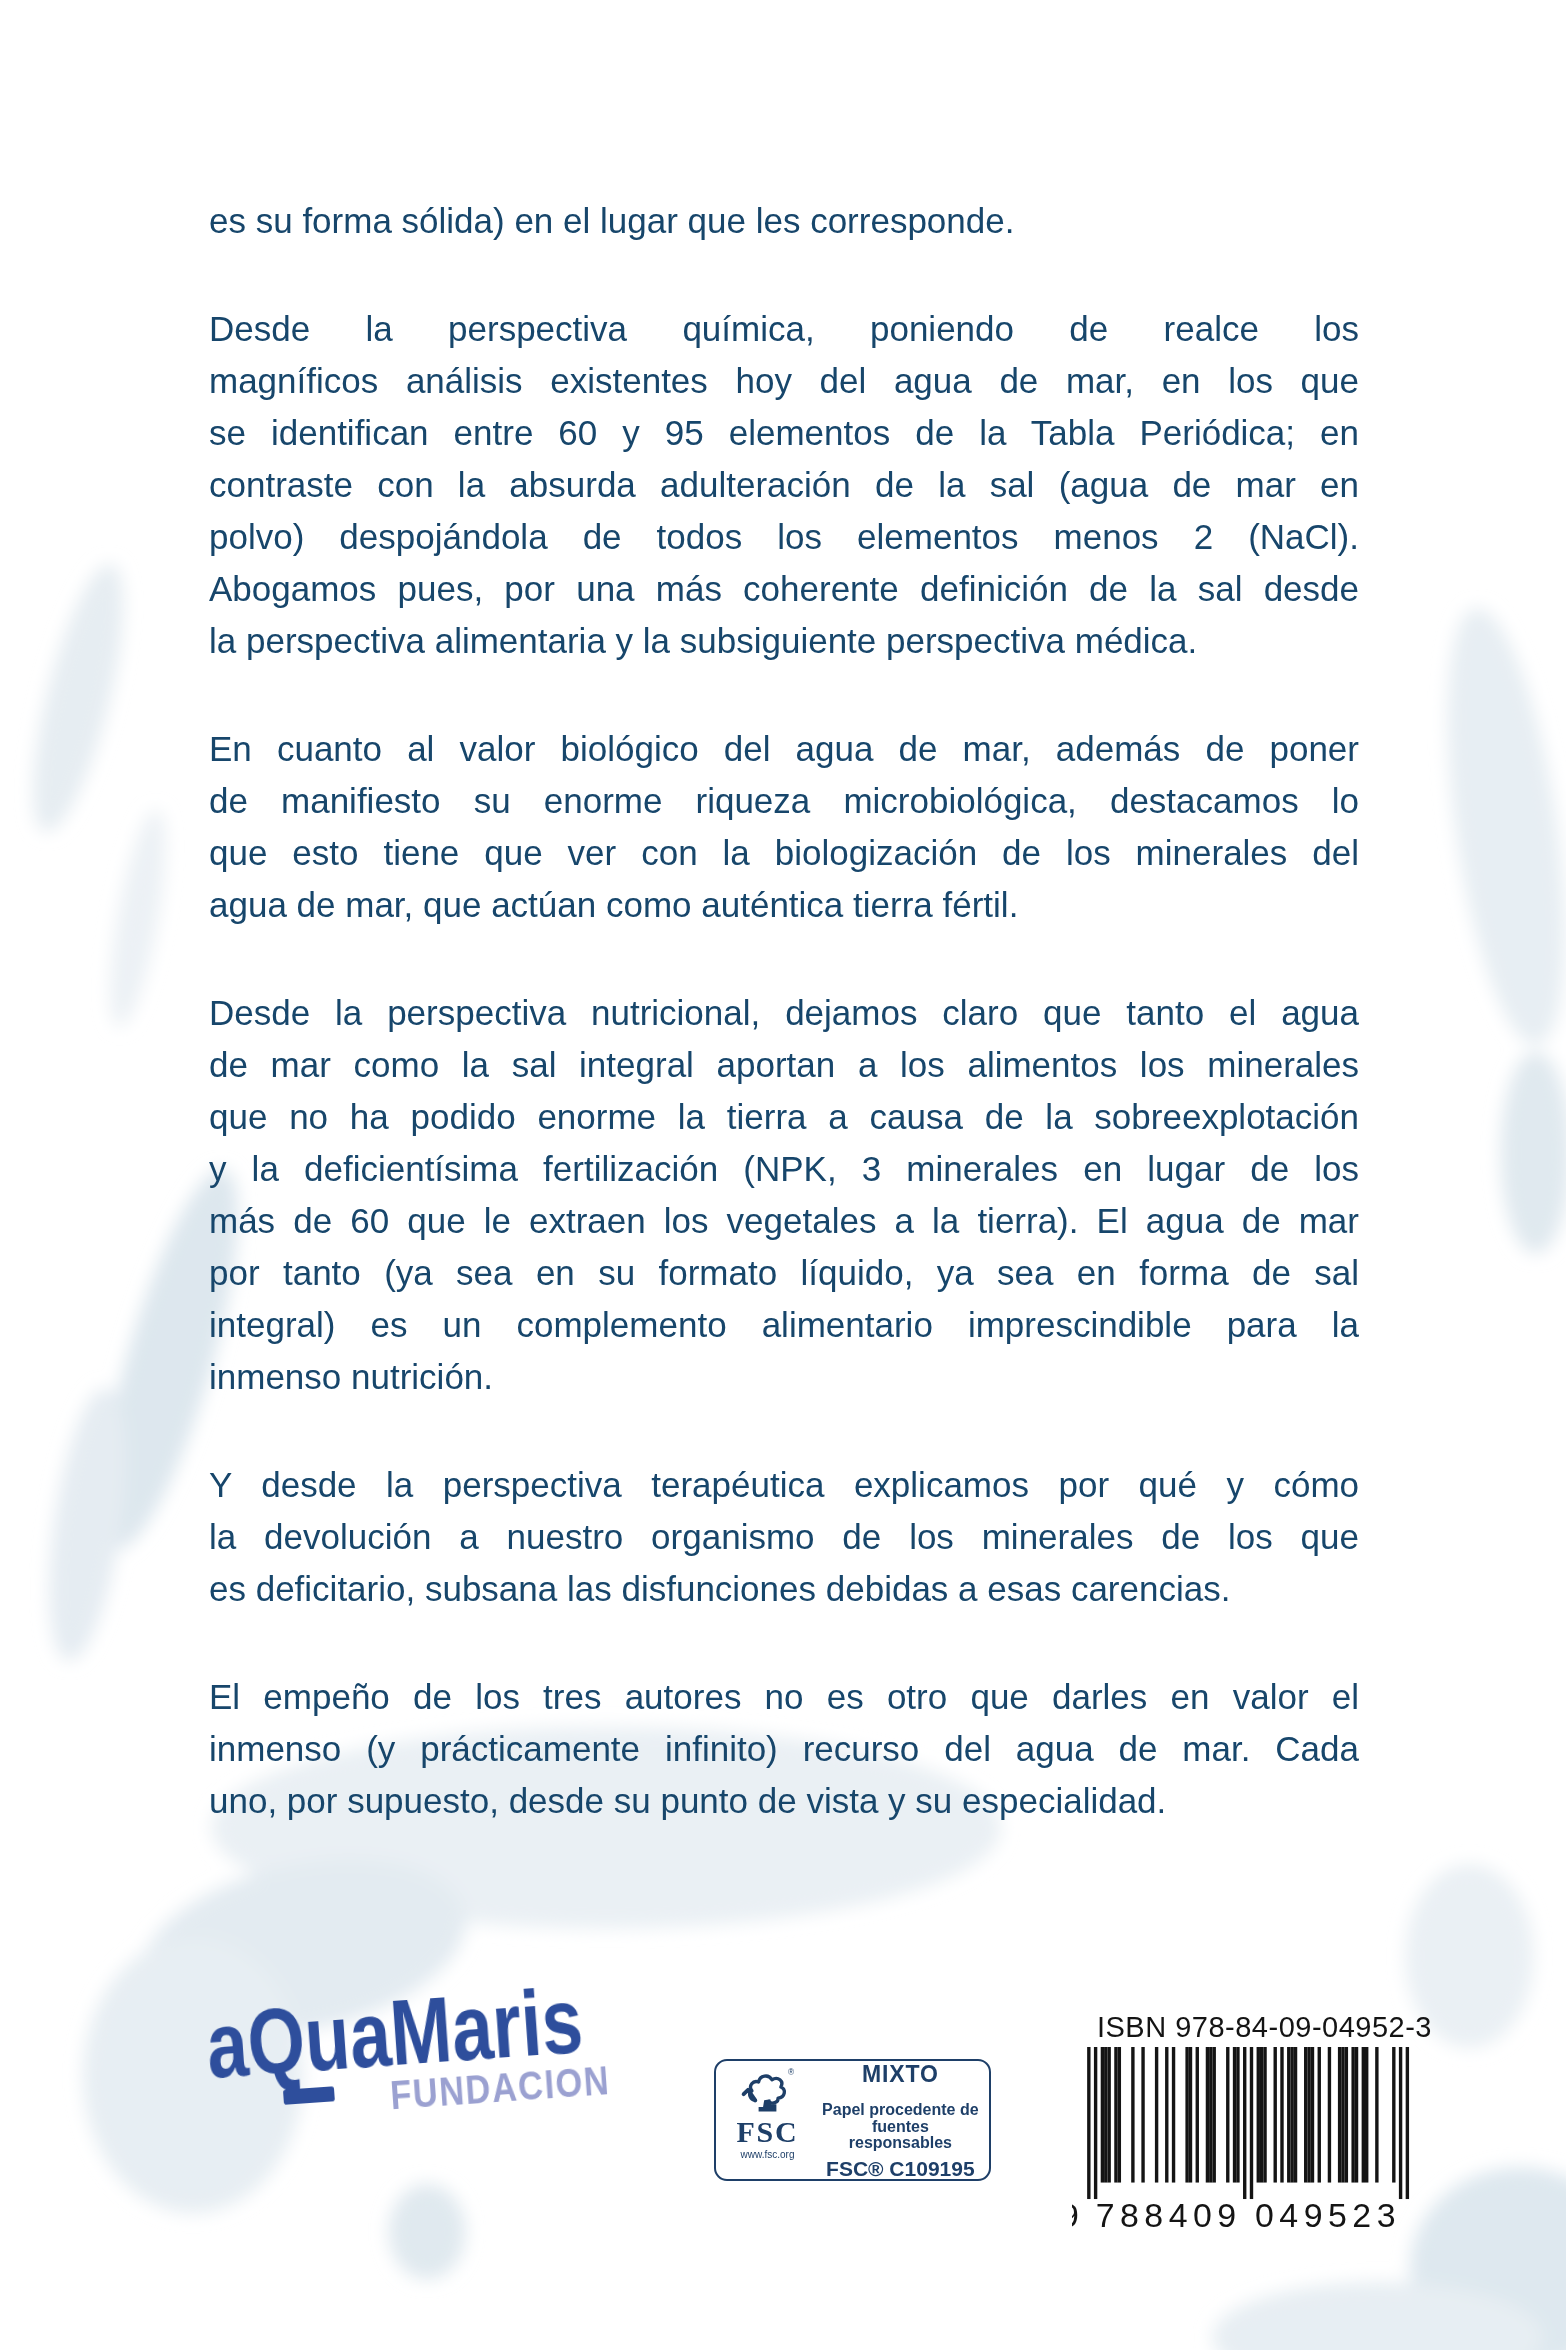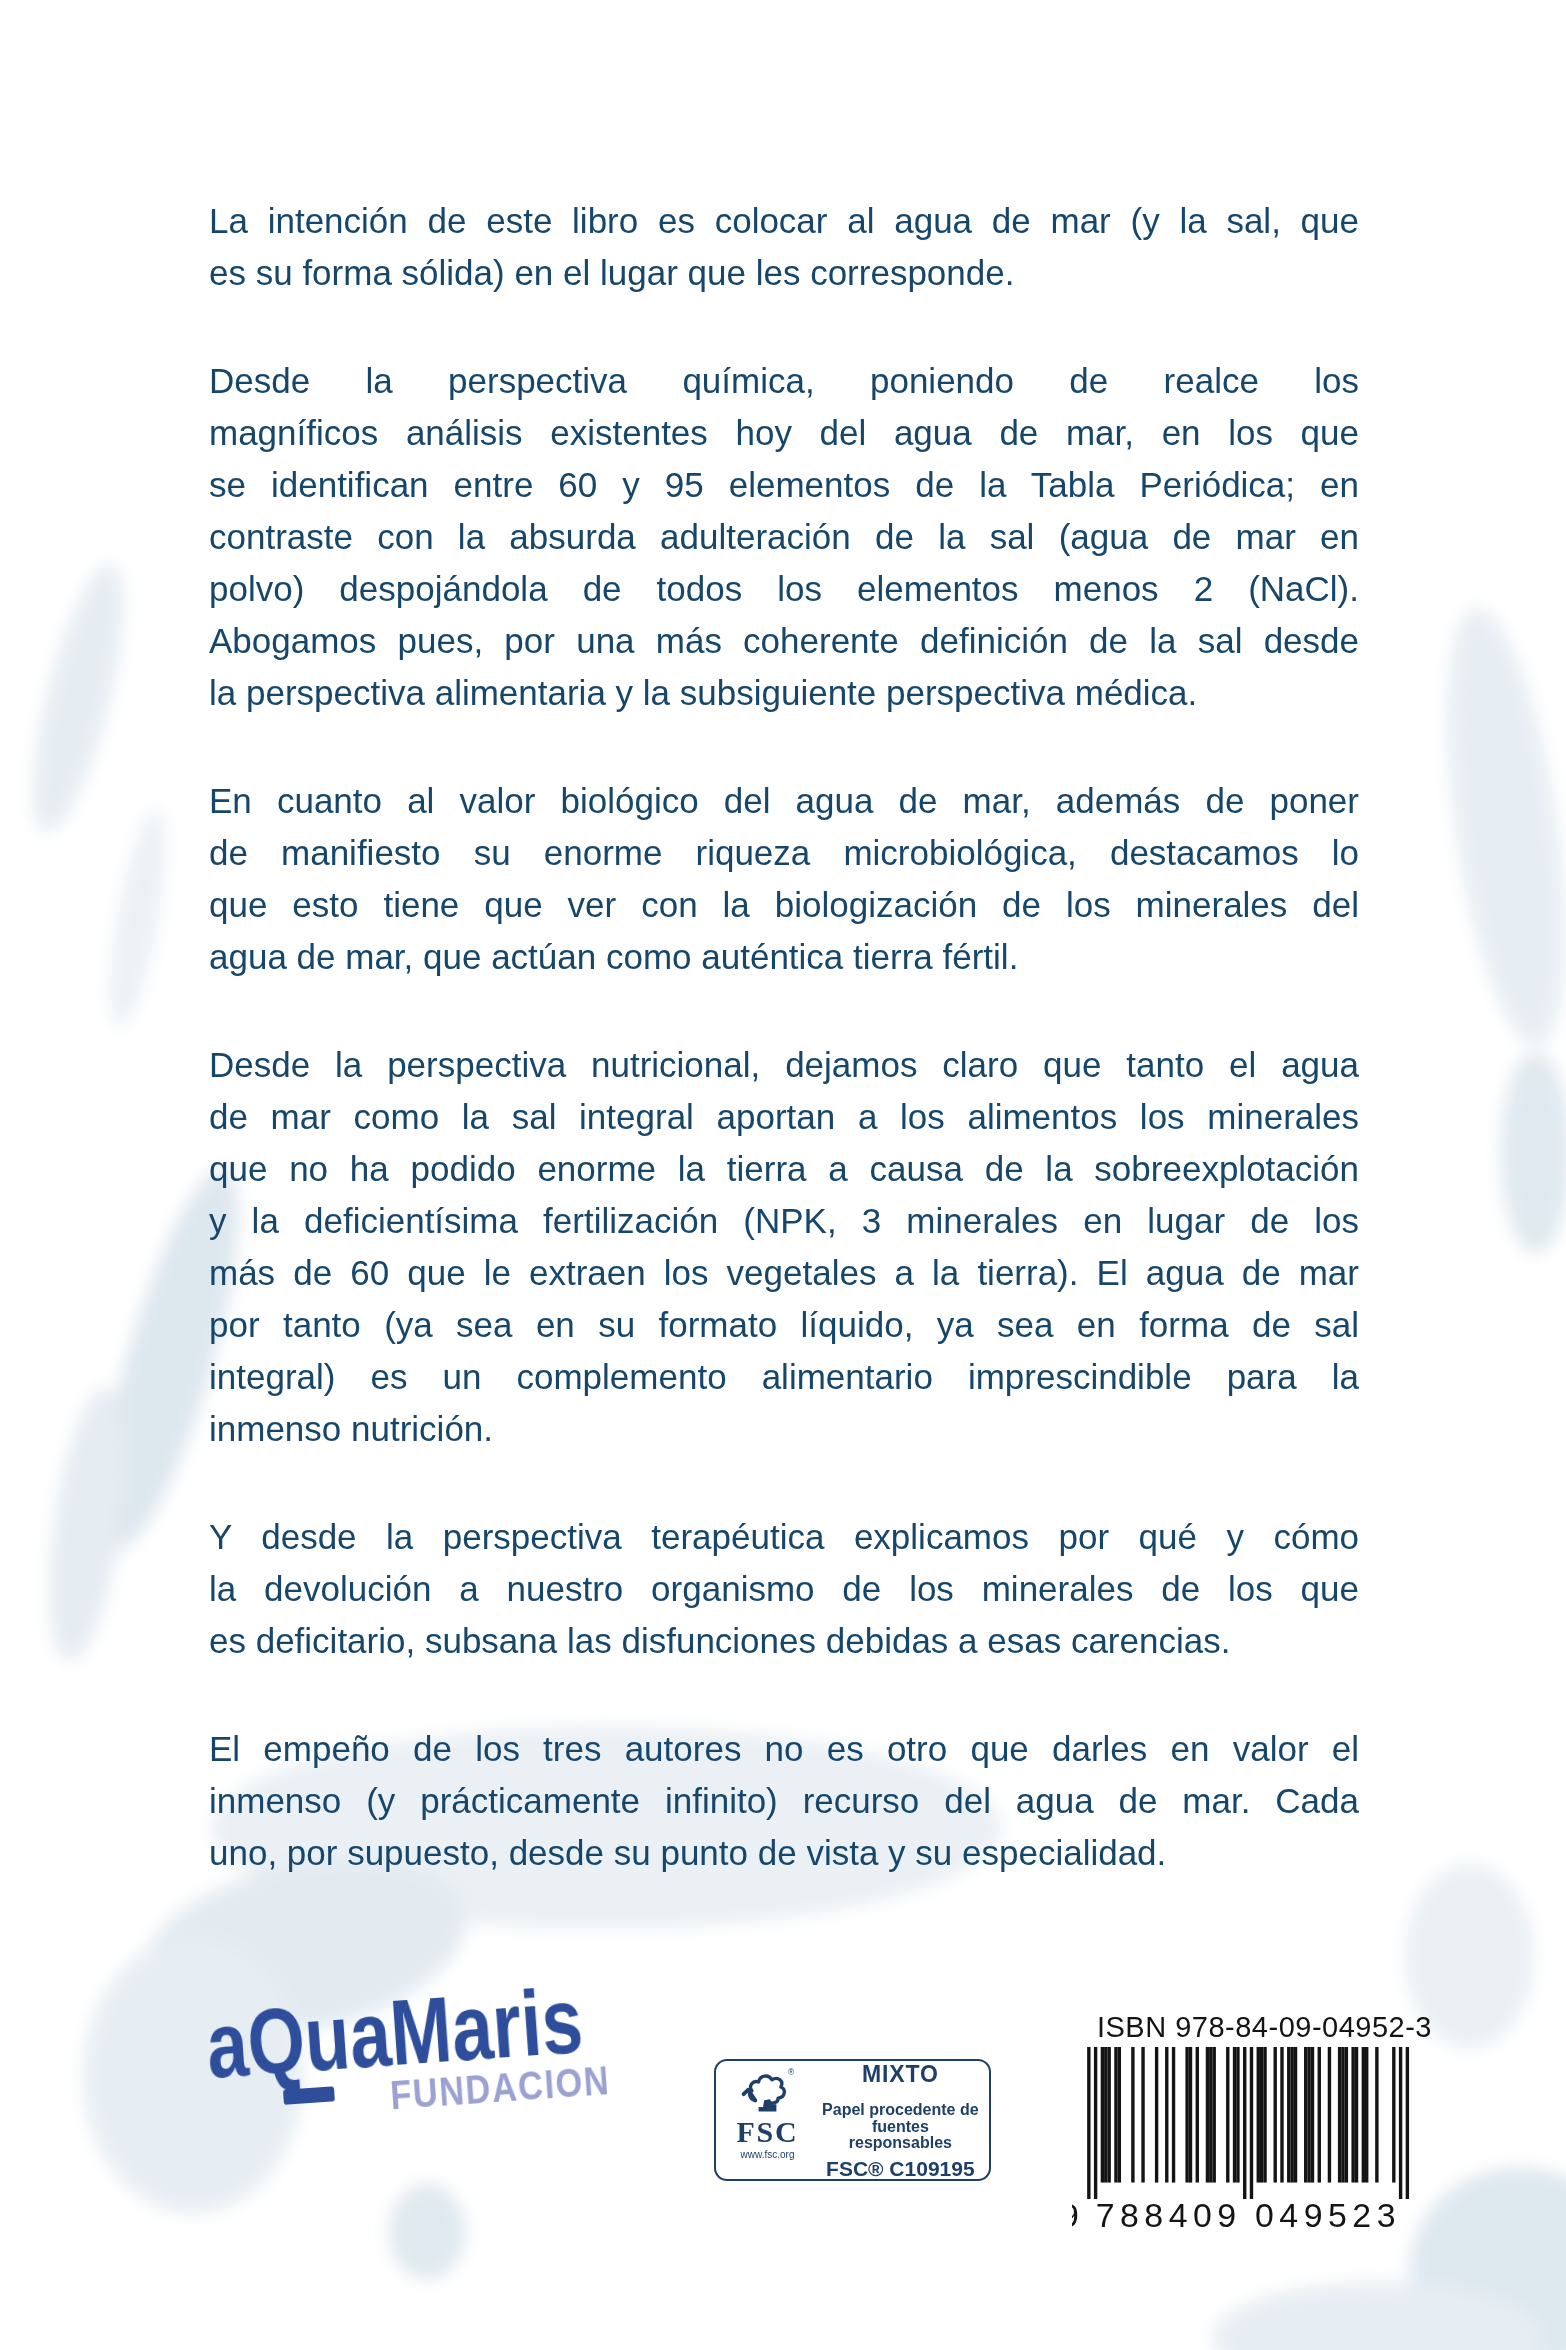--- a/index.html
+++ b/index.html
@@ -72,21 +72,20 @@
       <ellipse cx="1640" cy="900" rx="55" ry="240" fill="#e7eef3" transform="rotate(-8 1640 900)"></ellipse>
       <ellipse cx="1672" cy="1255" rx="38" ry="110" fill="#e0e9ef"></ellipse>
       <ellipse cx="1600" cy="2130" rx="70" ry="100" fill="#eaf0f4"></ellipse>
       <ellipse cx="1655" cy="2470" rx="120" ry="110" fill="#dee8ef"></ellipse>
       <ellipse cx="1500" cy="2545" rx="180" ry="60" fill="#e7eef3"></ellipse>
     </g>
   </svg>
 
   <section class="synopsis">
       <div class="para">
-        <div class="line">La intención de este libro es colocar al agua de mar (y la sal, que</div>
         <div class="line last">es su forma sólida) en el lugar que les corresponde.</div>
       </div>
       <div class="para">
         <div class="line">Desde la perspectiva química, poniendo de realce los</div>
         <div class="line">magníficos análisis existentes hoy del agua de mar, en los que</div>
         <div class="line">se identifican entre 60 y 95 elementos de la Tabla Periódica; en</div>
         <div class="line">contraste con la absurda adulteración de la sal (agua de mar en</div>
         <div class="line">polvo) despojándola de todos los elementos menos 2 (NaCl).</div>
         <div class="line">Abogamos pues, por una más coherente definición de la sal desde</div>
         <div class="line last">la perspectiva alimentaria y la subsiguiente perspectiva médica.</div>

